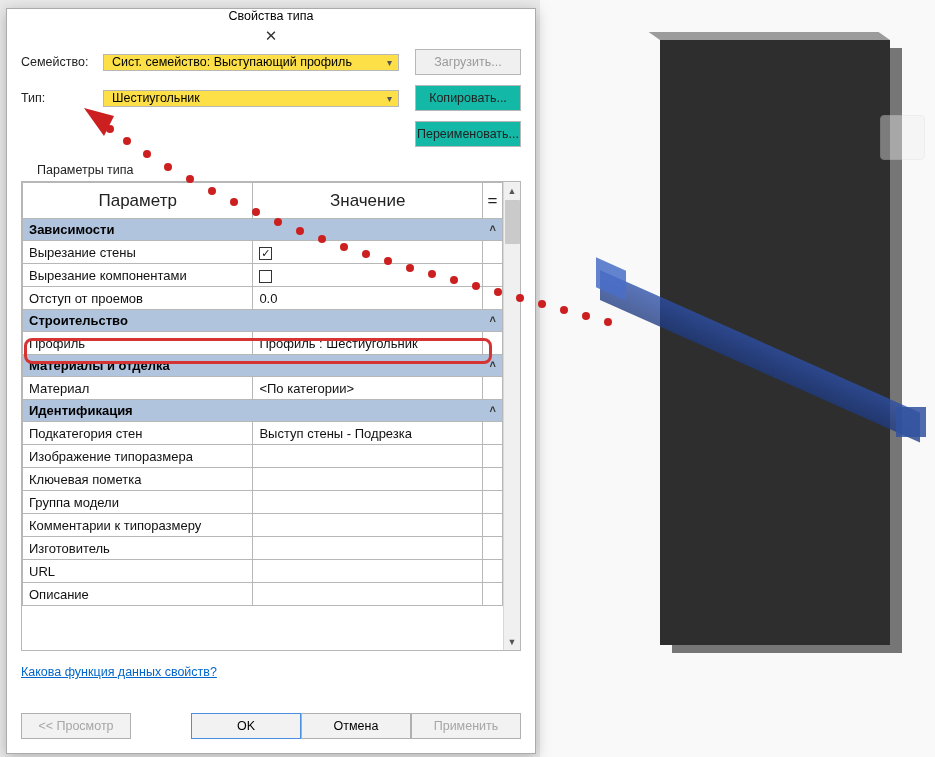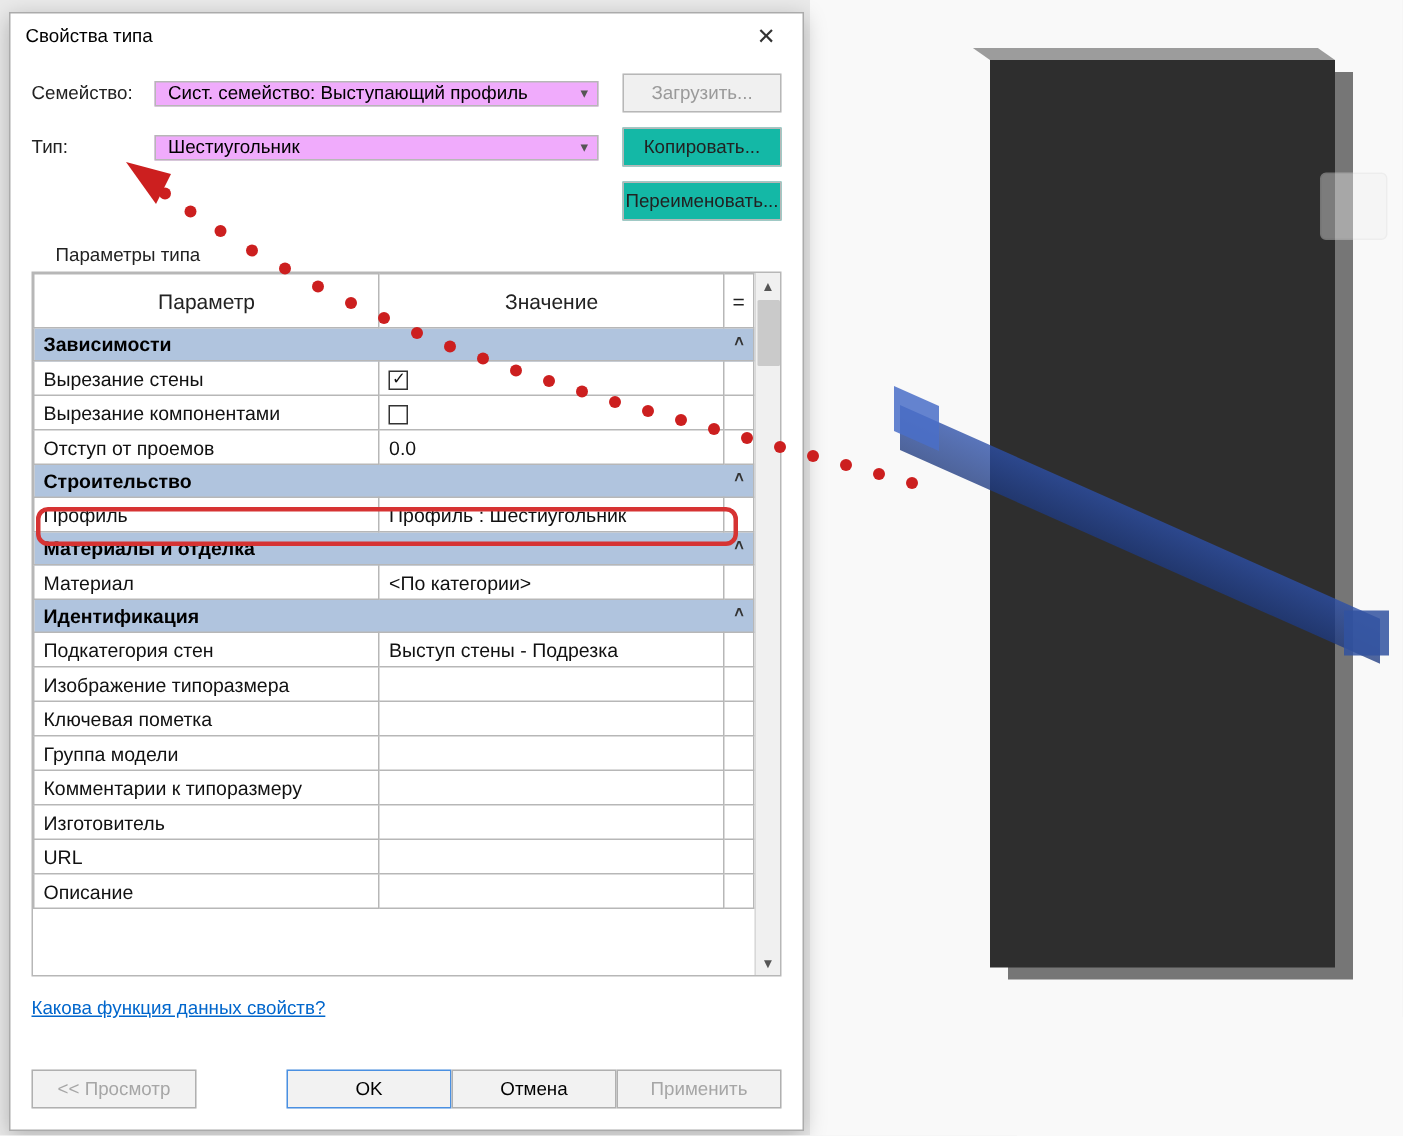--- a/index.html
+++ b/index.html
@@ -39,31 +39,31 @@
 
   
   .dialog {
     position:absolute; left:6px; top:8px; width:530px; height:746px;
     background:#FFFFFF; border:1px solid #ABABAB;
     box-shadow:0 3px 14px rgba(0,0,0,.25);
     display:flex; flex-direction:column;
   }
   .titlebar {
     height:30px; display:flex; align-items:center; padding:0 10px;
-    font-size:12.5px; color:#000;
+    font-size:12.5px; color:#000;flex-direction:column;
   }
   .titlebar .title { flex:1; }
   .close-x { font-size:15px; color:#333; padding:4px 8px; cursor:default; }
 
   .body { padding:10px 14px 0 14px; flex:1; display:flex; flex-direction:column; }
 
   .form-row { display:flex; align-items:center; margin-bottom:10px; }
   .form-row label { width:82px; font-size:12.5px; color:#222; }
   .dropdown {
-    flex:1; height:17px; border:1px solid #B7B7B7; background:#f0abfc;
+    flex:1; height:17px; border:1px solid #B7B7B7; background:#fde047;
     display:flex; align-items:center; justify-content:space-between;
     padding:0 6px 0 8px; font-size:12.5px; margin-right:16px;
   }
   .dropdown .chev { font-size:10px; color:#555; }
   .side-btn {
     width:106px; height:26px; border:1px solid #B7B7B7; background:#14b8a6;
     font-size:12.5px; color:#222; display:flex; align-items:center; justify-content:center;
   }
   .side-btn.disabled { color:#9A9A9A; background:#F0F0F0; }
   .side-btn-row { display:flex; justify-content:flex-end; margin-bottom:10px; padding-right:0; }
@@ -77,21 +77,21 @@
     width:17px; background:#F0F0F0; border-left:1px solid #D8D8D8;
     display:flex; flex-direction:column; align-items:center;
   }
   .scrollbar .arrow { width:100%; height:17px; font-size:9px; color:#555;
     display:flex; align-items:center; justify-content:center; background:#F0F0F0;}
   .scrollbar .thumb { width:15px; height:44px; background:#CACACA; margin-top:1px; border-radius:1px; }
 
   table { width:100%; border-collapse:collapse; table-layout:fixed; }
   thead th {
     background:#FFFFFF; border:1px solid #B7B7B7; font-weight:normal;
-    font-size:14px; height:36px; color:#222;
+    font-size:17px; height:36px; color:#222;
   }
   thead th.eq { width:20px; }
   tr.group td {
     background:#B0C4DE; font-weight:bold; font-size:13px;
     border:1px solid #B7B7B7; padding:3px 6px; color:#000;
   }
   tr.group td .collapse { float:right; font-size:11px; color:#333; }
   tr.row td {
     border:1px solid #B7B7B7; font-size:13px; padding:2px 6px; height:23px;
     background:#FFF; color:#111; white-space:nowrap; overflow:hidden; text-overflow:ellipsis;

